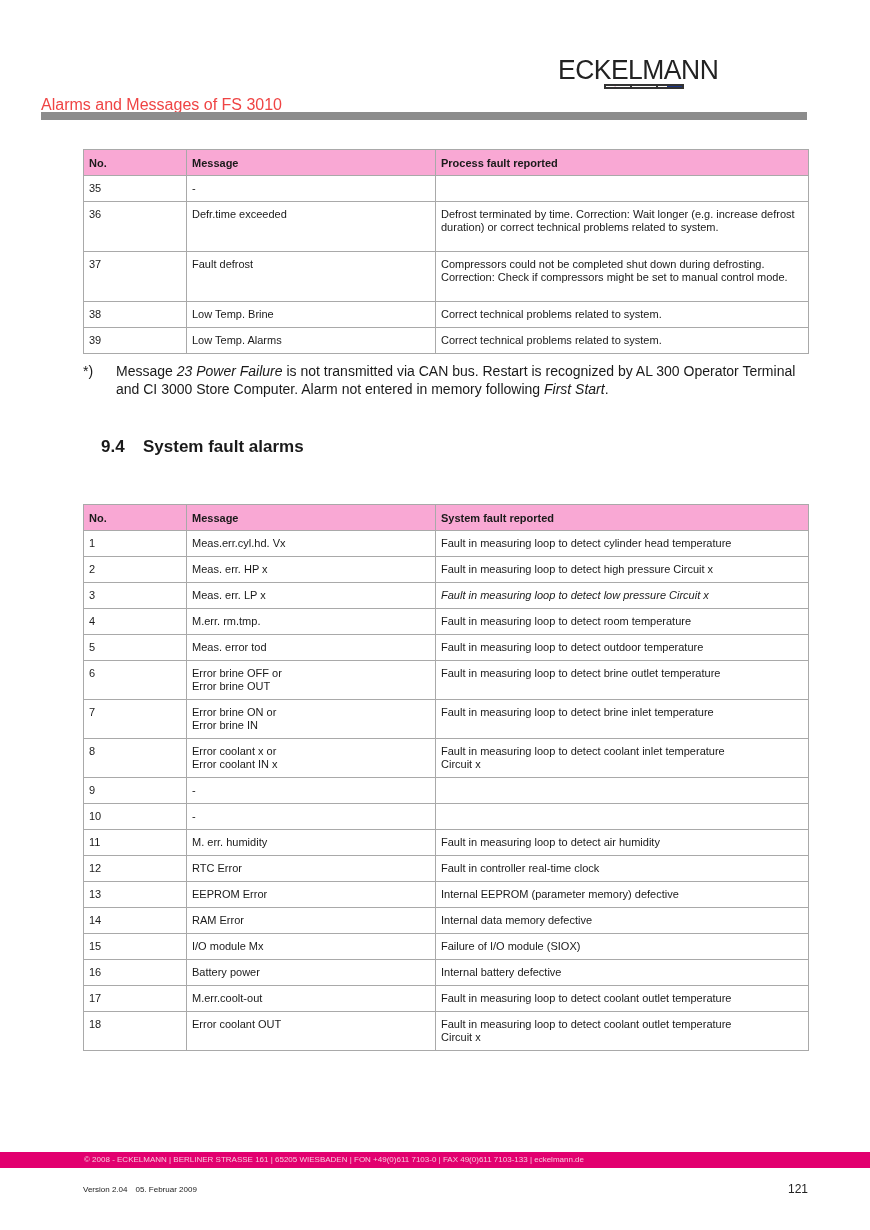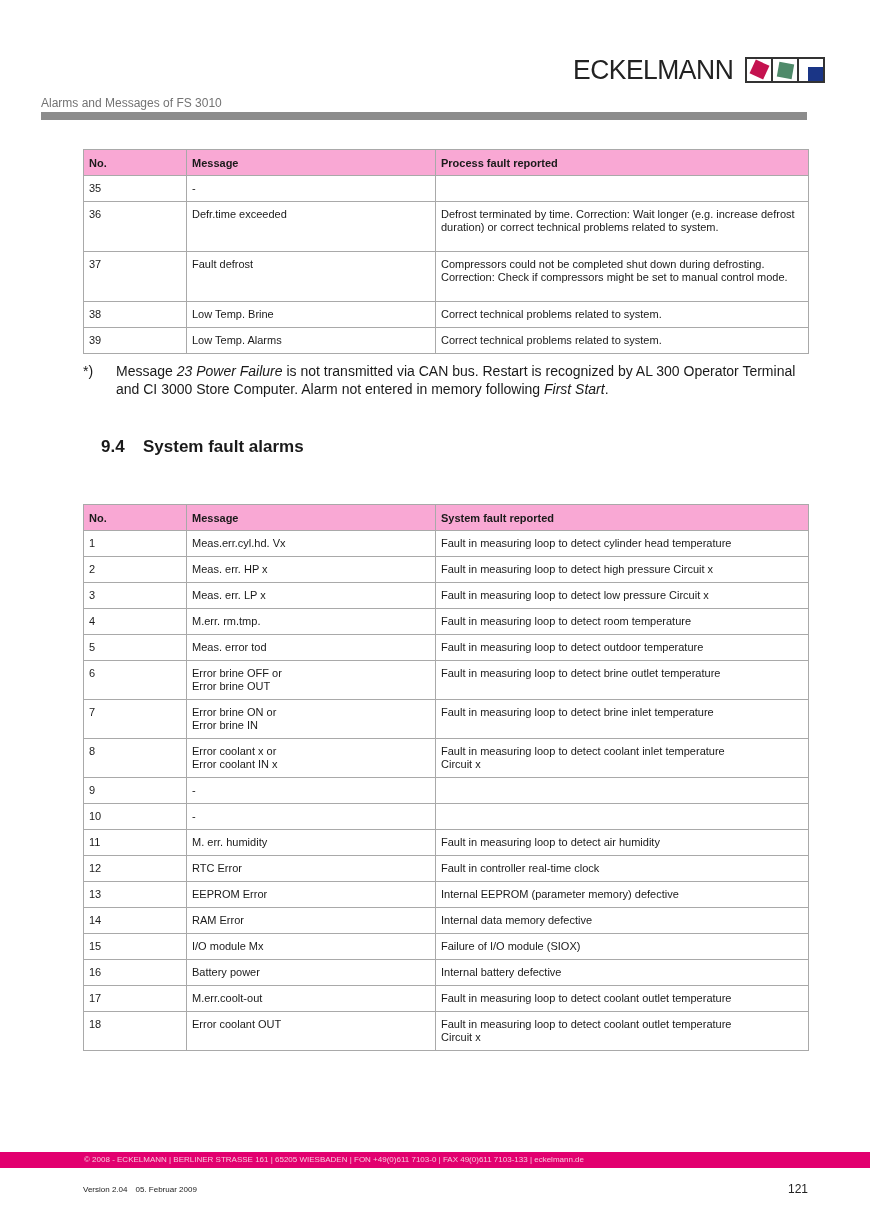--- a/index.html
+++ b/index.html
@@ -1,22 +1,22 @@
 <!DOCTYPE html>
 <html><head>
   <meta charset="utf-8">
   <style>
     html, body { margin: 0; padding: 0; background: #ffffff; }
     body {
       width: 870px; height: 1230px; position: relative; overflow: hidden;
       font-family: "Liberation Sans", sans-serif; color: #1a1a1a;
     }
     .logo {
-      position: absolute; left: 573px; top: 57px; height: 32px;
-      display: flex; align-items: flex-start;
+      position: absolute; left: 558px; top: 57px; height: 32px;
+      display: flex; align-items: center; flex-direction: column;
     }
     .logo-text {
       font-family: "Liberation Sans", sans-serif; font-size: 27px; letter-spacing: -0.5px;
       color: #222; font-weight: normal; margin-right: 8px; line-height: 1;
       transform: scaleX(0.98); transform-origin: left center;
     }
     .logo-box {
       display: flex; border: 2px solid #333; height: 26px; width: 80px; box-sizing: border-box;
     }
     .logo-cell {
@@ -29,21 +29,21 @@
     }
     .logo-diamond-green {
       position: absolute; width: 15px; height: 15px; background: #4f8a6a;
       left: 5px; top: 4px; transform: rotate(10deg);
     }
     .logo-square-blue {
       position: absolute; width: 15px; height: 14px; background: #1a3586;
       right: 0px; bottom: 0px;
     }
     .doc-header-title {
-      position: absolute; left: 41px; top: 96px; font-size: 12px; color: #737373;
+      position: absolute; left: 41px; top: 96px; font-size: 16px; color: #ef4444;
     }
     .header-bar {
       position: absolute; left: 41px; top: 112px; width: 766px; height: 8px; background: #8c8c8c;
     }
     table.fault-table {
       position: absolute; left: 83px; width: 725px; border-collapse: collapse;
       font-size: 11px; table-layout: fixed;
     }
     table.fault-table th, table.fault-table td {
       border: 1px solid #a9a9a9; text-align: left; vertical-align: top;
@@ -174,21 +174,21 @@
         <td style="white-space: pre-line;">Fault in measuring loop to detect cylinder head temperature</td>
       </tr>
       <tr>
         <td style="white-space: pre-line;">2</td>
         <td style="white-space: pre-line;">Meas. err. HP x</td>
         <td style="white-space: pre-line;">Fault in measuring loop to detect high pressure Circuit x</td>
       </tr>
       <tr>
         <td style="white-space: pre-line;">3</td>
         <td style="white-space: pre-line;">Meas. err. LP x</td>
-        <td style="white-space: pre-line;">Fault in measuring loop to detect low pressure Circuit x</td>
+        <td style="white-space: pre-line; font-style: italic;">Fault in measuring loop to detect low pressure Circuit x</td>
       </tr>
       <tr>
         <td style="white-space: pre-line;">4</td>
         <td style="white-space: pre-line;">M.err. rm.tmp.</td>
         <td style="white-space: pre-line;">Fault in measuring loop to detect room temperature</td>
       </tr>
       <tr>
         <td style="white-space: pre-line;">5</td>
         <td style="white-space: pre-line;">Meas. error tod</td>
         <td style="white-space: pre-line;">Fault in measuring loop to detect outdoor temperature</td>

